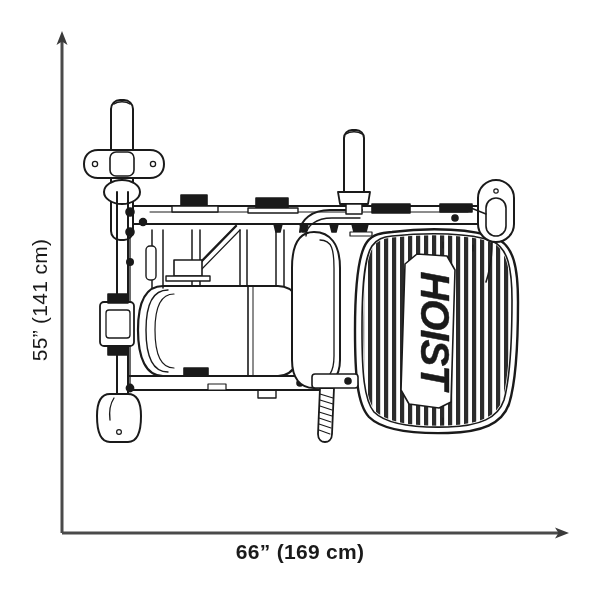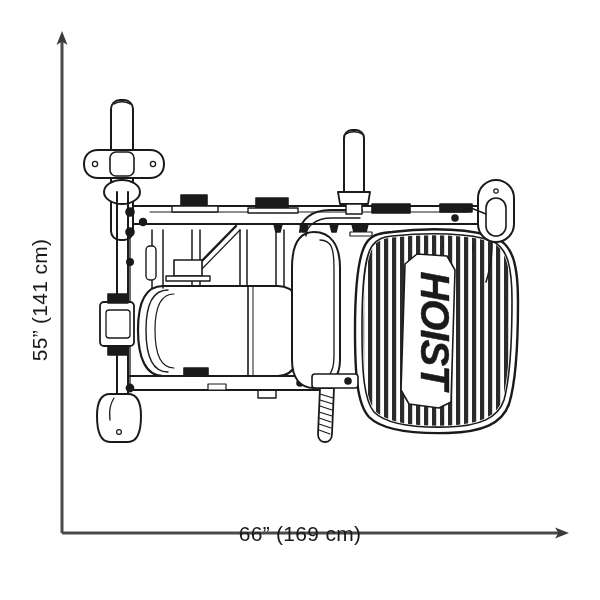--- a/index.html
+++ b/index.html
@@ -33,22 +33,23 @@
     white-space: nowrap;
   }
   #v-label {
     left: 40px;
     top: 300px;
     transform: translate(-50%, -50%) rotate(-90deg);
     transform-origin: 50% 50%;
   }
   #h-label {
     left: 300px;
-    top: 534px;
+    top: 552px;
     transform: translate(-50%, -50%);
+    font-weight: bold;
   }
 </style>
 </head>
 <body>
 
 <div id="root">
 
   <svg class="stage" viewBox="0 0 600 600">
     <defs>
 

